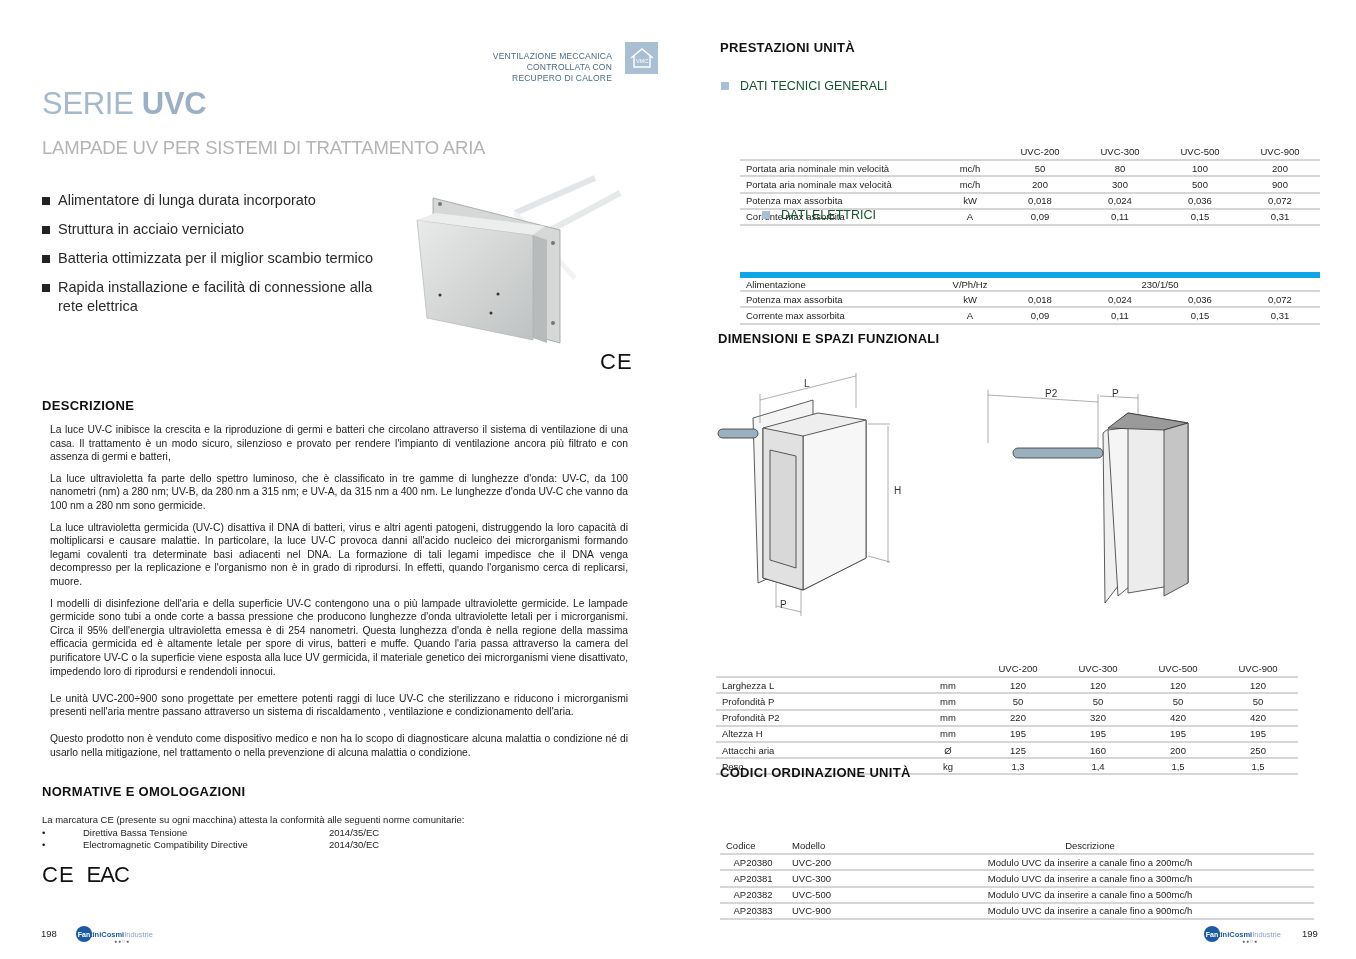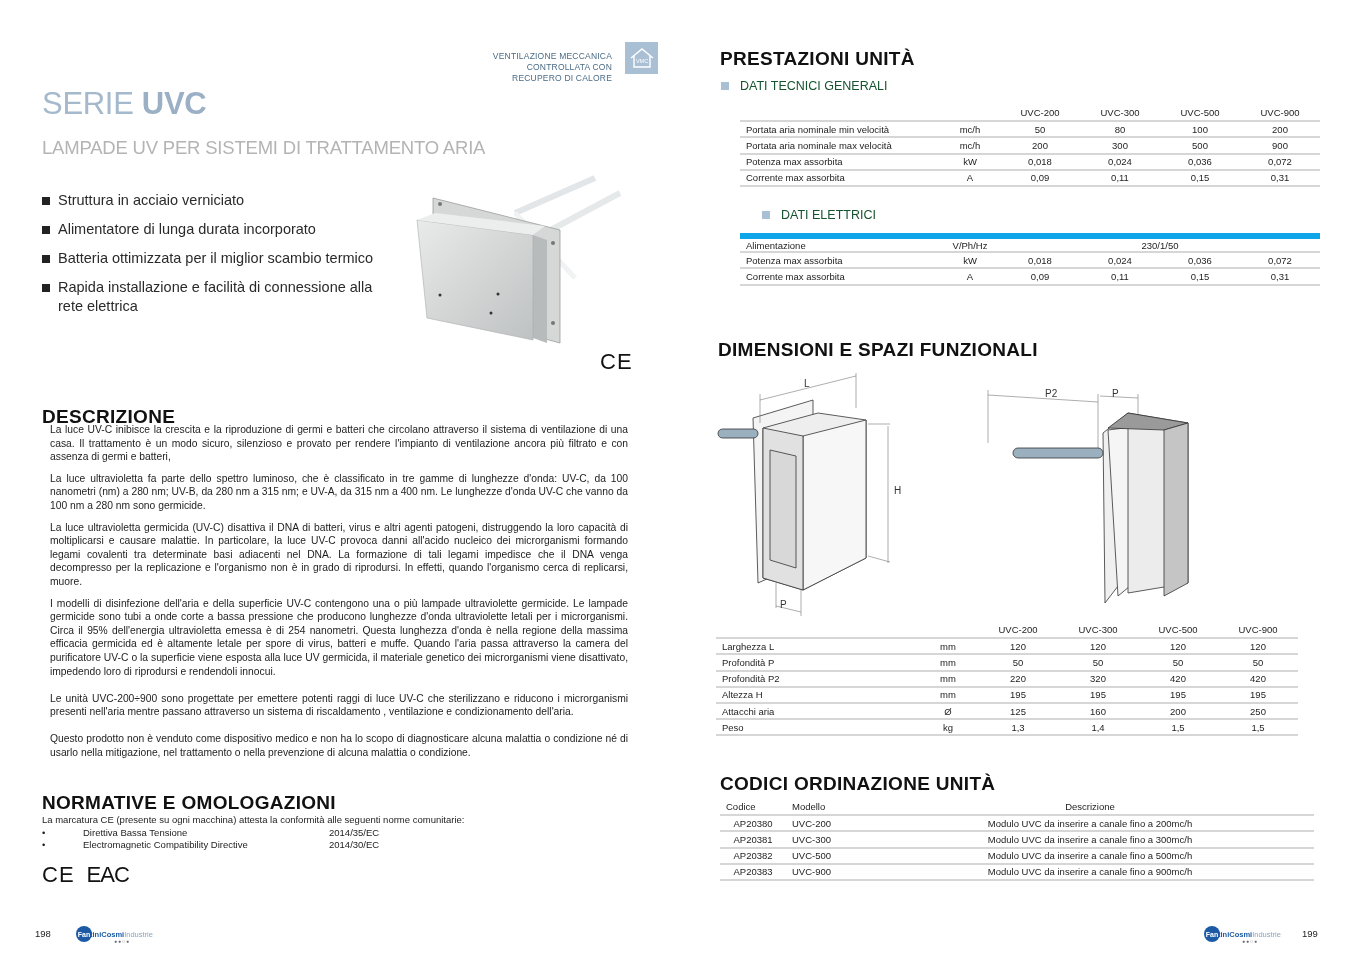--- a/index.html
+++ b/index.html
@@ -18,21 +18,21 @@
   .title b { font-weight: bold; color: #9bb0c4; }
   .subtitle { position: absolute; left: 42px; top: 137px; font-size: 18.5px; color: #b4b4b4; font-family: "Liberation Sans", sans-serif; letter-spacing: -0.2px; }
 
   .features { position: absolute; left: 42px; top: 191px; width: 340px; list-style: none; font-family: "Liberation Sans", sans-serif; font-size: 14.5px; color: #2a2a2a; line-height: 19px; }
   .features li { position: relative; padding-left: 16px; margin-bottom: 10px; }
   .features li .sq { position: absolute; left: 0; top: 6px; width: 8px; height: 8px; background: #222; }
 
   .photo { position: absolute; left: 395px; top: 168px; width: 245px; height: 190px; }
   .ce-top { position: absolute; left: 600px; top: 349px; font-size: 22px; font-family: "Liberation Sans", sans-serif; letter-spacing: 1px; color: #111; }
 
-  .h-sec { font-family: "Liberation Sans", sans-serif; font-weight: bold; font-size: 19px; color: #111; letter-spacing: 0.3px; margin-top: 8px; }
+  .h-sec { font-family: "Liberation Sans", sans-serif; font-weight: bold; font-size: 13px; color: #111; letter-spacing: 0.3px; }
   .desc-title { position: absolute; left: 42px; top: 398px; }
   .desc { position: absolute; left: 42px; top: 415px; width: 594px; font-family: "Liberation Sans", sans-serif; font-size: 10.3px; line-height: 13.6px; color: #1d1d1d; text-align: justify; }
   .desc p { margin: 8px; }
   .desc p.gap { margin-top: 13.6px; }
 
   .norm-title { position: absolute; left: 42px; top: 784px; }
   .norm { position: absolute; left: 42px; top: 814px; font-family: "Liberation Sans", sans-serif; font-size: 9.5px; line-height: 12.5px; color: #1d1d1d; }
   .norm-row { display: flex; }
   .norm-row .bul { width: 41px; }
   .norm-row .nm { width: 246px; }
@@ -43,21 +43,21 @@
   .logo .circ { width: 16px; height: 16px; border-radius: 50%; background: #1c5aa6; color: #fff; font-size: 7px; font-weight: bold; display: flex; align-items: center; justify-content: center; }
   .logo .brand { font-size: 7.5px; font-weight: bold; color: #1c5aa6; margin-left: -2px; }
   .logo .brand i { font-style: normal; font-weight: normal; color: #8aa4c0; }
   .logo .dots { position: absolute; left: 38px; top: 13px; font-size: 5px; color: #667; letter-spacing: 1px; }
 
   
   .r-h1 { position: absolute; left: 42px; top: 40px; }
   .sub-h { position: absolute; font-family: "Liberation Sans", sans-serif; font-size: 12.5px; color: #14532d; display: flex; align-items: center; }
   .sub-h .sq { width: 8px; height: 8px; background: #a9bfd3; margin-right: 11px; }
 
-  table.spec { position: absolute; border-collapse: collapse; font-family: "Liberation Sans", sans-serif; font-size: 9.5px; color: #1d1d1d; }
+  table.spec { position: absolute; border-collapse: collapse; font-family: "Liberation Sans", sans-serif; font-size: 9.5px; color: #1d1d1d; margin-top: 39px; }
   table.spec td, table.spec th { height: 16.2px; padding: 0; font-weight: normal; }
   table.spec tr.hdr th { border-bottom: 2px solid #d6d6d6; }
   table.spec tr.row td { border-bottom: 2px solid #d6d6d6; }
   table.spec .lbl { text-align: left; padding-left: 6px; }
   table.spec .unit { text-align: center; }
   table.spec .val { text-align: center; }
 
   .diagram { position: absolute; left: 30px; top: 368px; width: 560px; height: 250px; }
 
   .r-dim-title { position: absolute; left: 40px; top: 331px; }
@@ -79,22 +79,22 @@
     <svg viewBox="0 0 26 22">
       <path d="M2 11 L13 2 L24 11 M5 9 V20 H21 V9" fill="none" stroke="#fff" stroke-width="1.4"></path>
       <text x="13" y="16" font-size="5.5" fill="#fff" text-anchor="middle" font-family="Liberation Sans, sans-serif">VMC</text>
     </svg>
   </div>
 
   <div class="title"><span>SERIE </span><b>UVC</b></div>
   <div class="subtitle">LAMPADE UV PER SISTEMI DI TRATTAMENTO ARIA</div>
 
   <ul class="features">
+    <li><span class="sq"></span><span>Alimentatore di lunga durata incorporato</span></li>
     <li><span class="sq"></span><span>Struttura in acciaio verniciato</span></li>
-    <li><span class="sq"></span><span>Alimentatore di lunga durata incorporato</span></li>
     <li><span class="sq"></span><span>Batteria ottimizzata per il miglior scambio termico</span></li>
     <li><span class="sq"></span><span>Rapida installazione e facilità di connessione alla rete elettrica</span></li>
   </ul>
 
   <svg class="photo" viewBox="0 0 245 190">
     <defs>
       <linearGradient id="face" x1="0" y1="0" x2="1" y2="1">
         <stop offset="0" stop-color="#e9eaea"></stop>
           <stop offset="0.5" stop-color="#d4d6d6"></stop>
           <stop offset="1" stop-color="#bfc2c2"></stop>
@@ -142,21 +142,21 @@
       <span class="bul">•</span>
       <span class="nm">Electromagnetic Compatibility Directive</span>
       <span>2014/30/EC</span>
     </div>
   </div>
   <div class="cert-logos">
     <span>CE</span>
     <span style="font-stretch:condensed;letter-spacing:-1px;">EAC</span>
   </div>
 
-  <div class="pagenum" style="left:35px;text-align:right;">198</div>
+  <div class="pagenum" style="left:41px;text-align:right;">198</div>
   <div class="logo" style="left:76px;">
     <span class="circ">Fan</span>
     <span class="brand"><span>tiniCosmi</span><i>Industrie</i></span>
     <span class="dots">●●○●</span>
   </div>
 </div>
 
 <div class="page right">
 
   <div class="h-sec r-h1">PRESTAZIONI UNITÀ</div>

